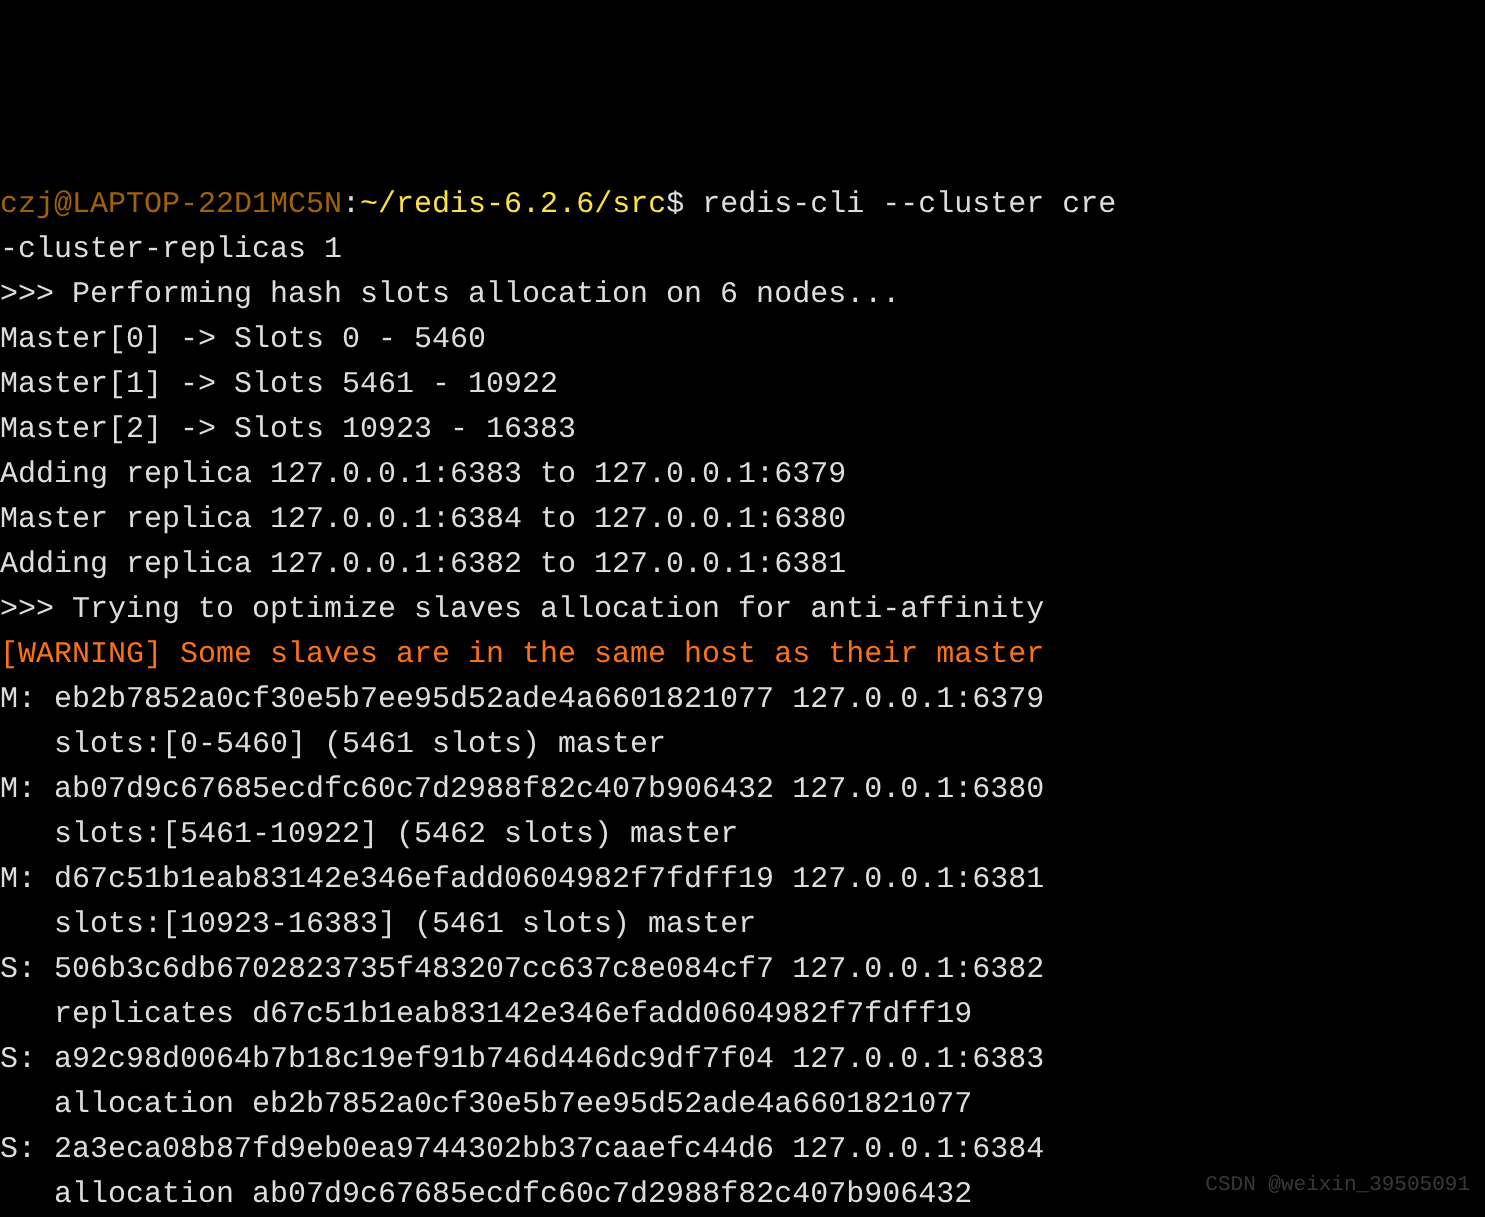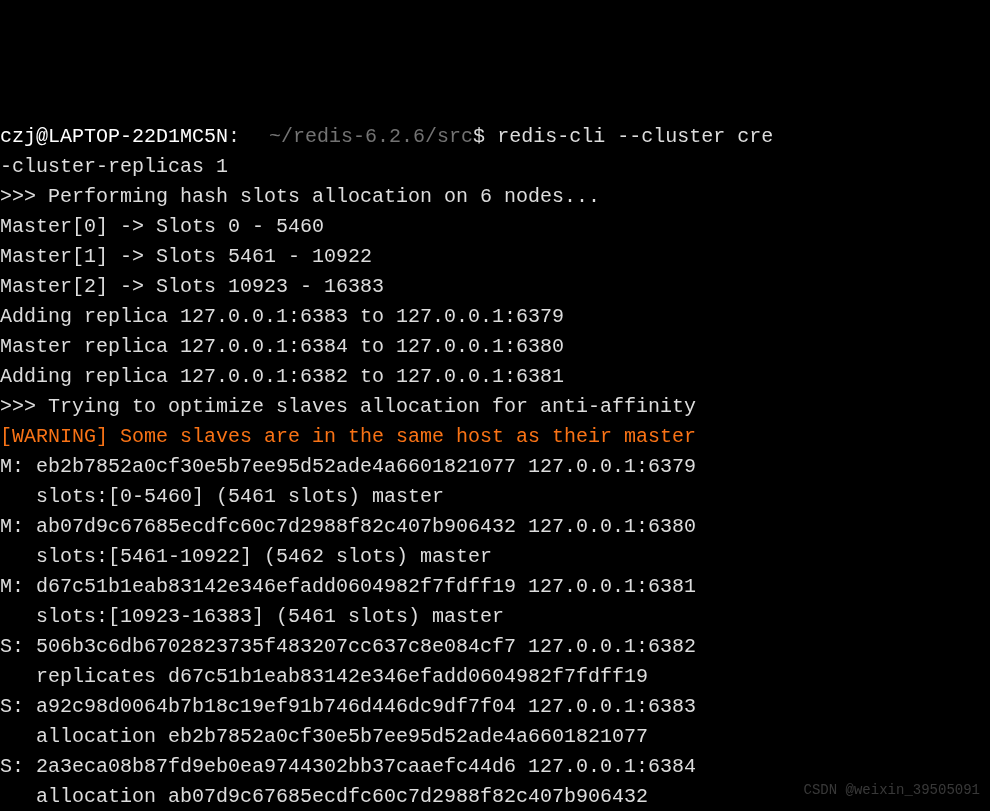--- a/index.html
+++ b/index.html
@@ -13,22 +13,22 @@
       font-size: 20px;
       line-height: 1.5;
       color: #cccccc;
       width: 990px;
       height: 811px;
       overflow: hidden;
       padding: 2px 0;
       white-space: pre-wrap;
       word-break: break-all;
     }
-    .green { color: #ffffff; }
-    .blue { color: #737373; margin-left: 29px; }
+    .green { color: #a16207; }
+    .blue { color: #fde047; }
     .white { color: #dddddd; }
     .yellow { color: #f97316; }
     .watermark {
       position: absolute;
       bottom: 10px;
       right: 10px;
       color: rgba(160,160,160,0.35);
       font-size: 14px;
       font-family: Liberation Mono, monospace;
     }

